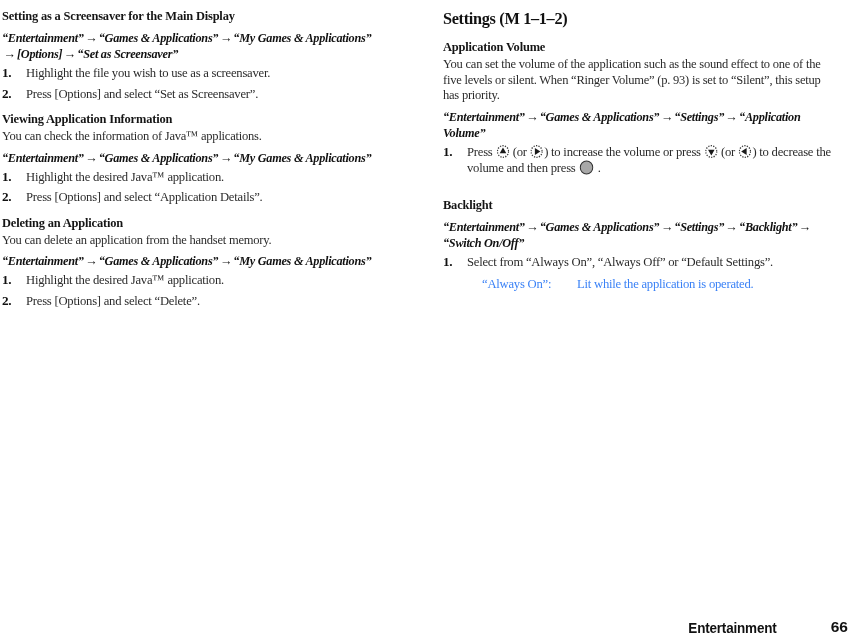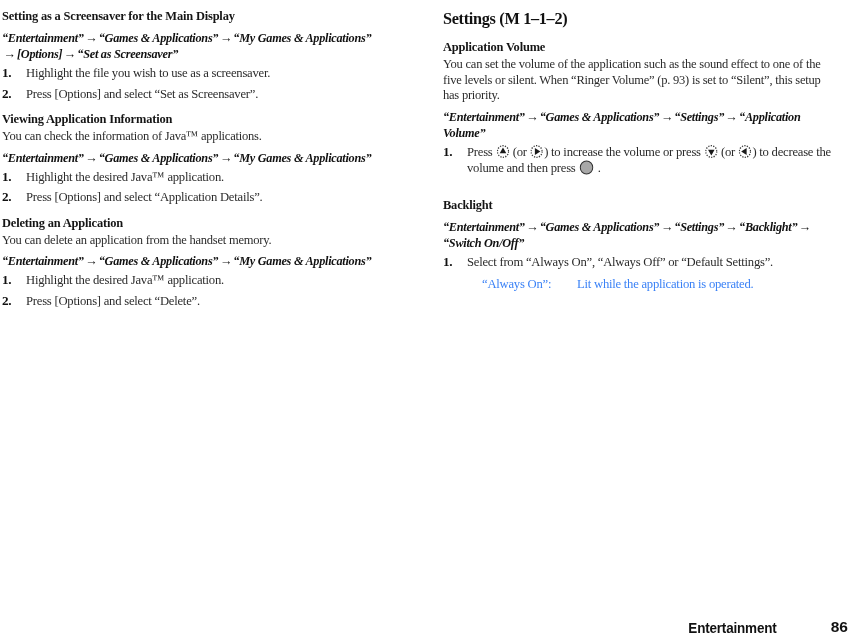--- a/index.html
+++ b/index.html
@@ -300,16 +300,16 @@
               <span>Lit while the application is operated.</span>
             </div>
         </div>
       </div>
     </div>
 
   </div>
 
   <div class="footer">
     <span class="fsection">Entertainment</span>
-    <span class="fpage">86</span>
+    <span class="fpage">66</span>
   </div>
 
 </div>
 
 </body></html>

